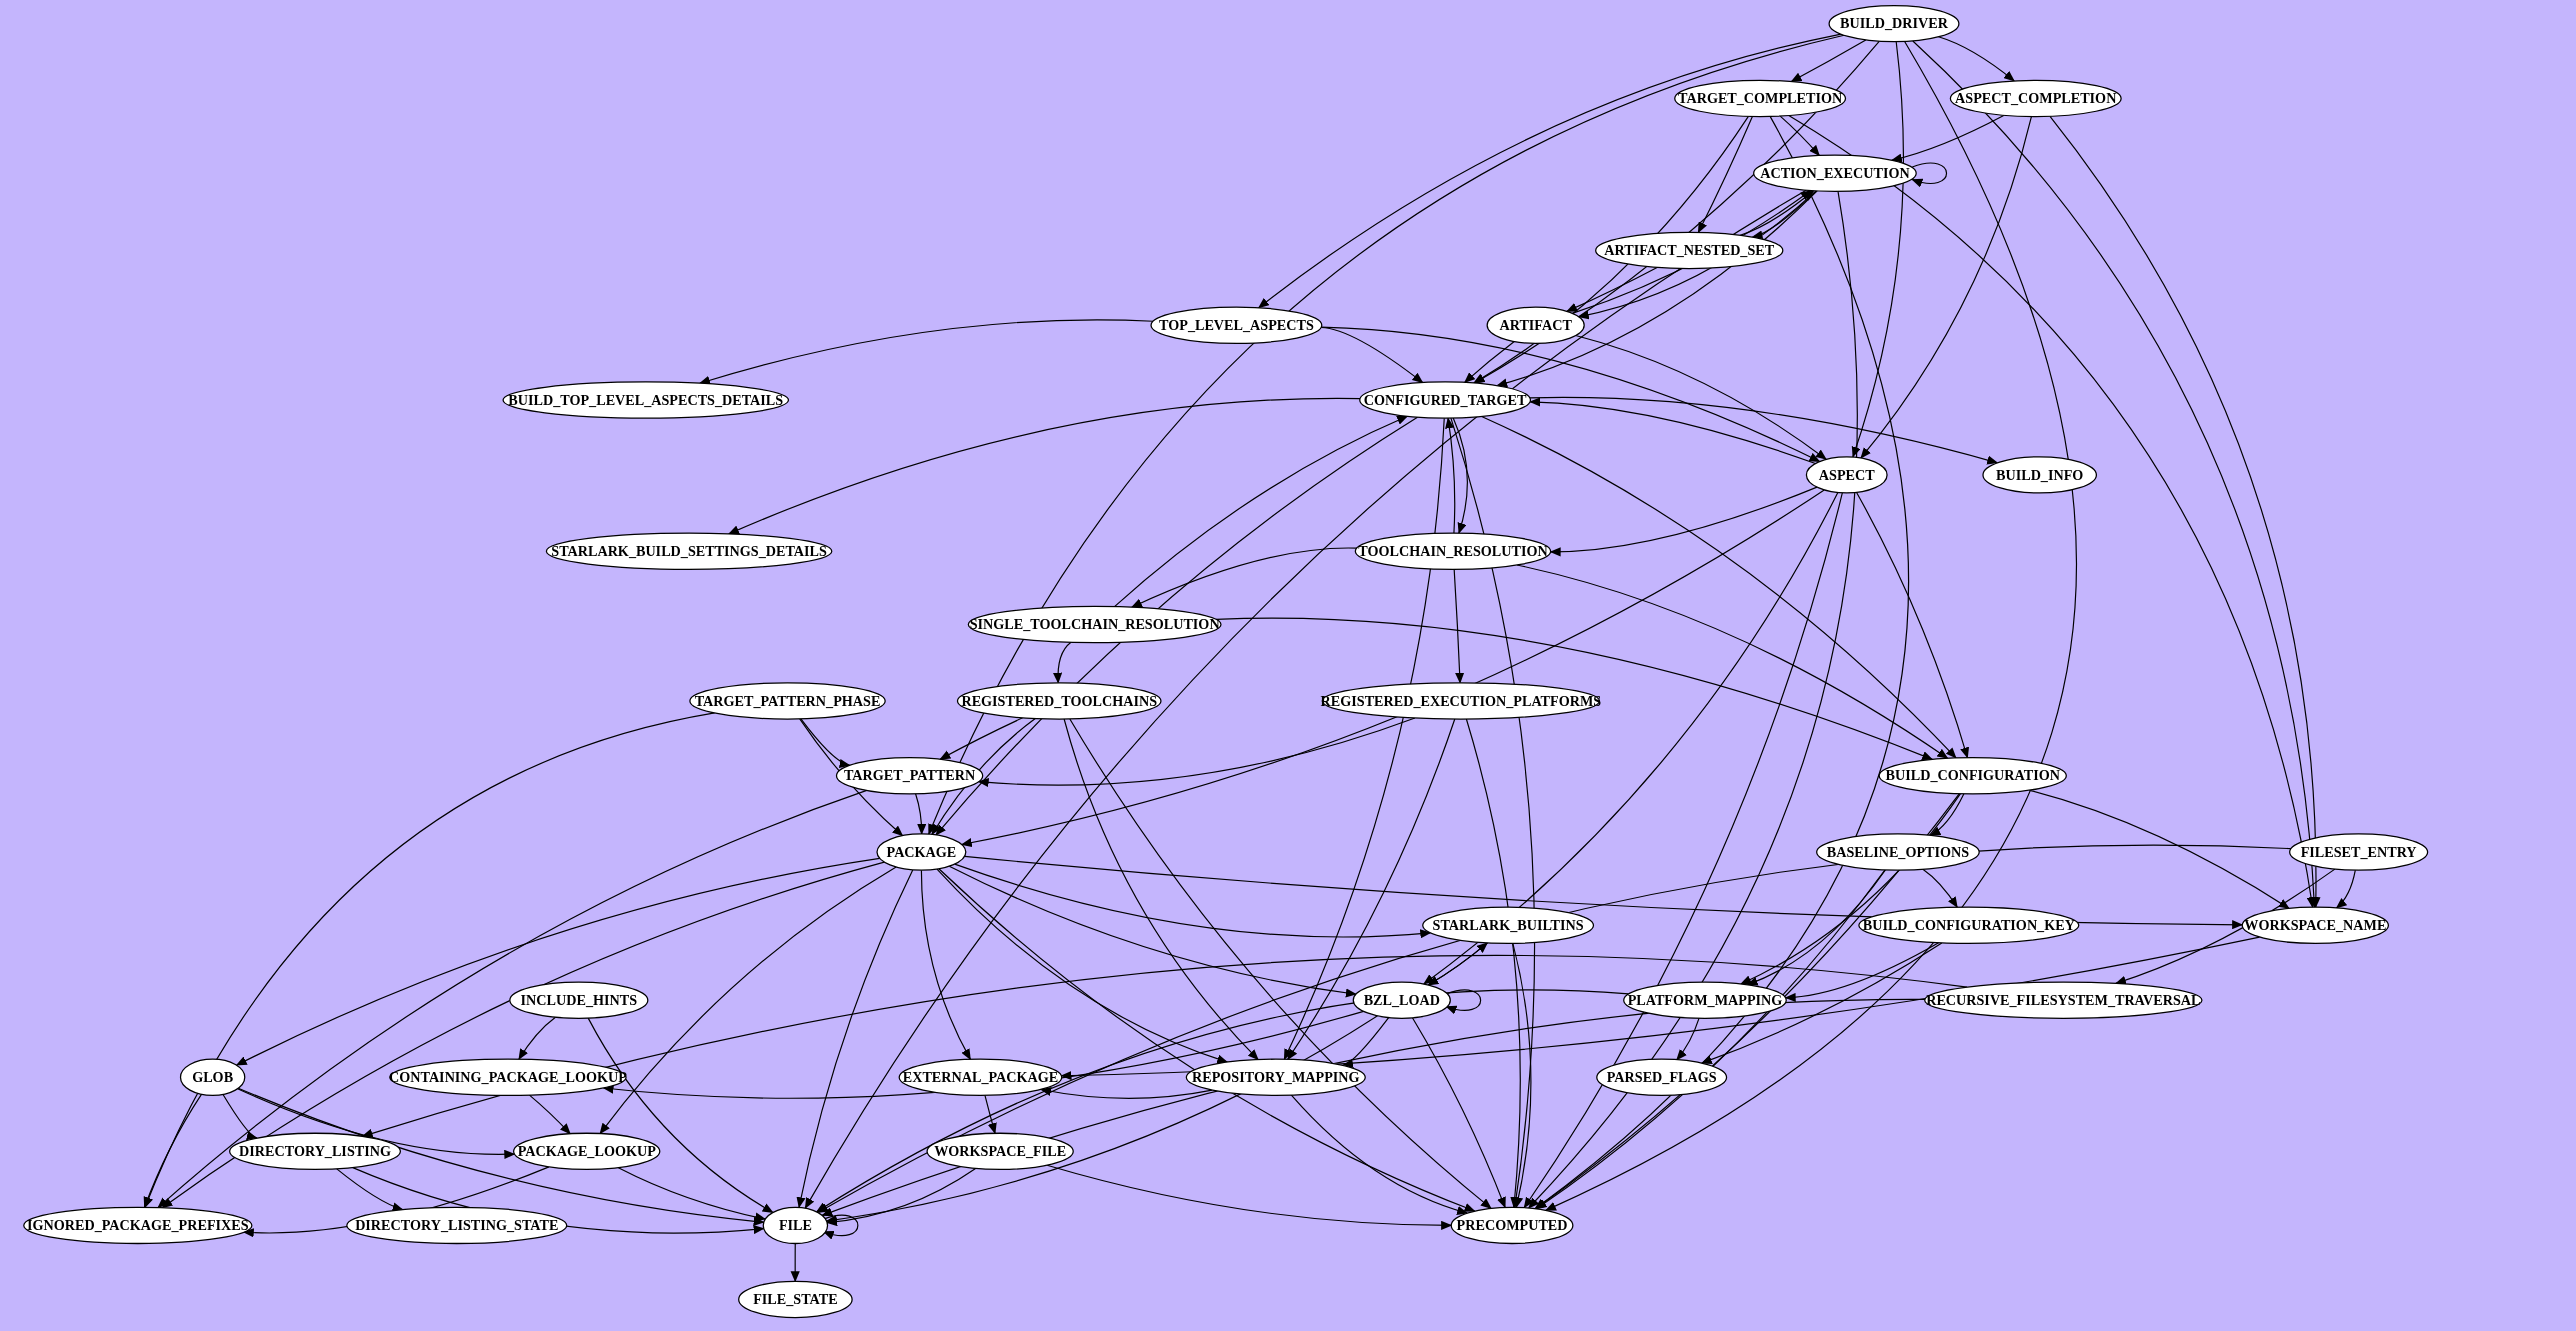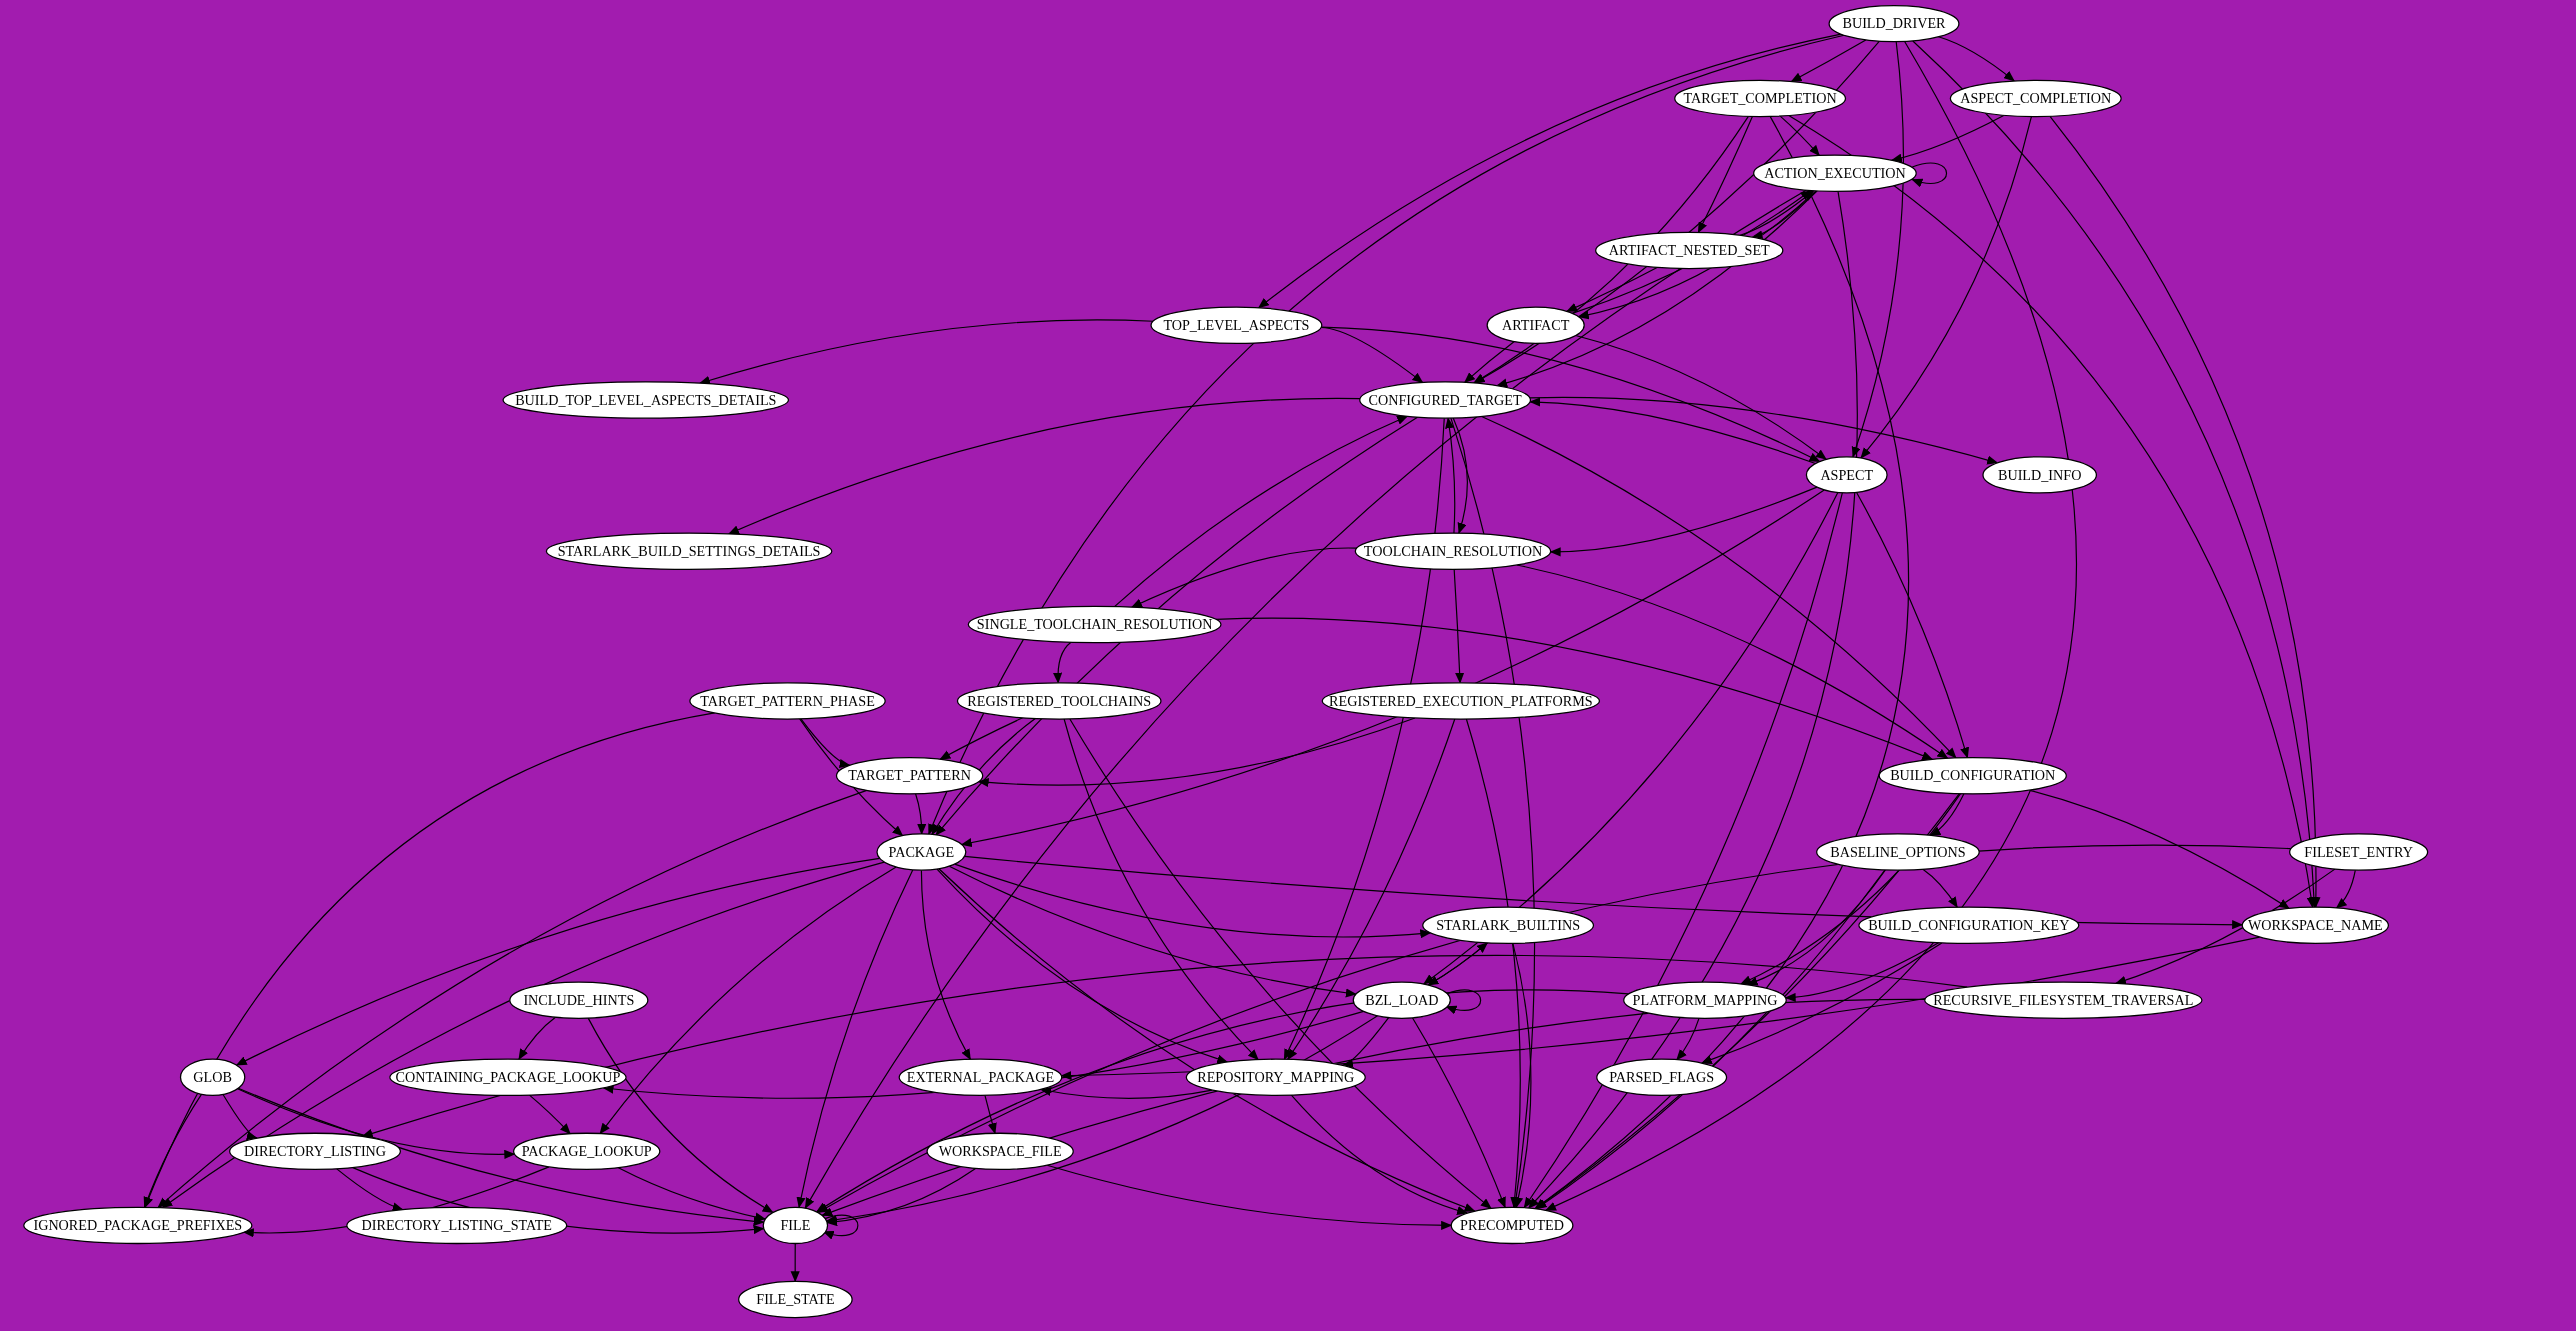--- a/index.html
+++ b/index.html
@@ -2,21 +2,22 @@
 <html style="font-size:12.6px"><head>
 <meta charset="utf-8">
 <style>
   html, body {
     margin: 0;
     padding: 0;
     background: #ffffff;
   }
   .graph-wrap {
     width: 100%;
-    background: #a21caf;
+    background: #c4b5fd;
+    font-weight: bold;
   }
   svg {
     display: block;
     width: 100%;
     height: auto;
     font-family: "Liberation Serif", "DejaVu Serif", serif;
   }
   .edge path {
     fill: none;
     stroke: #000000;

